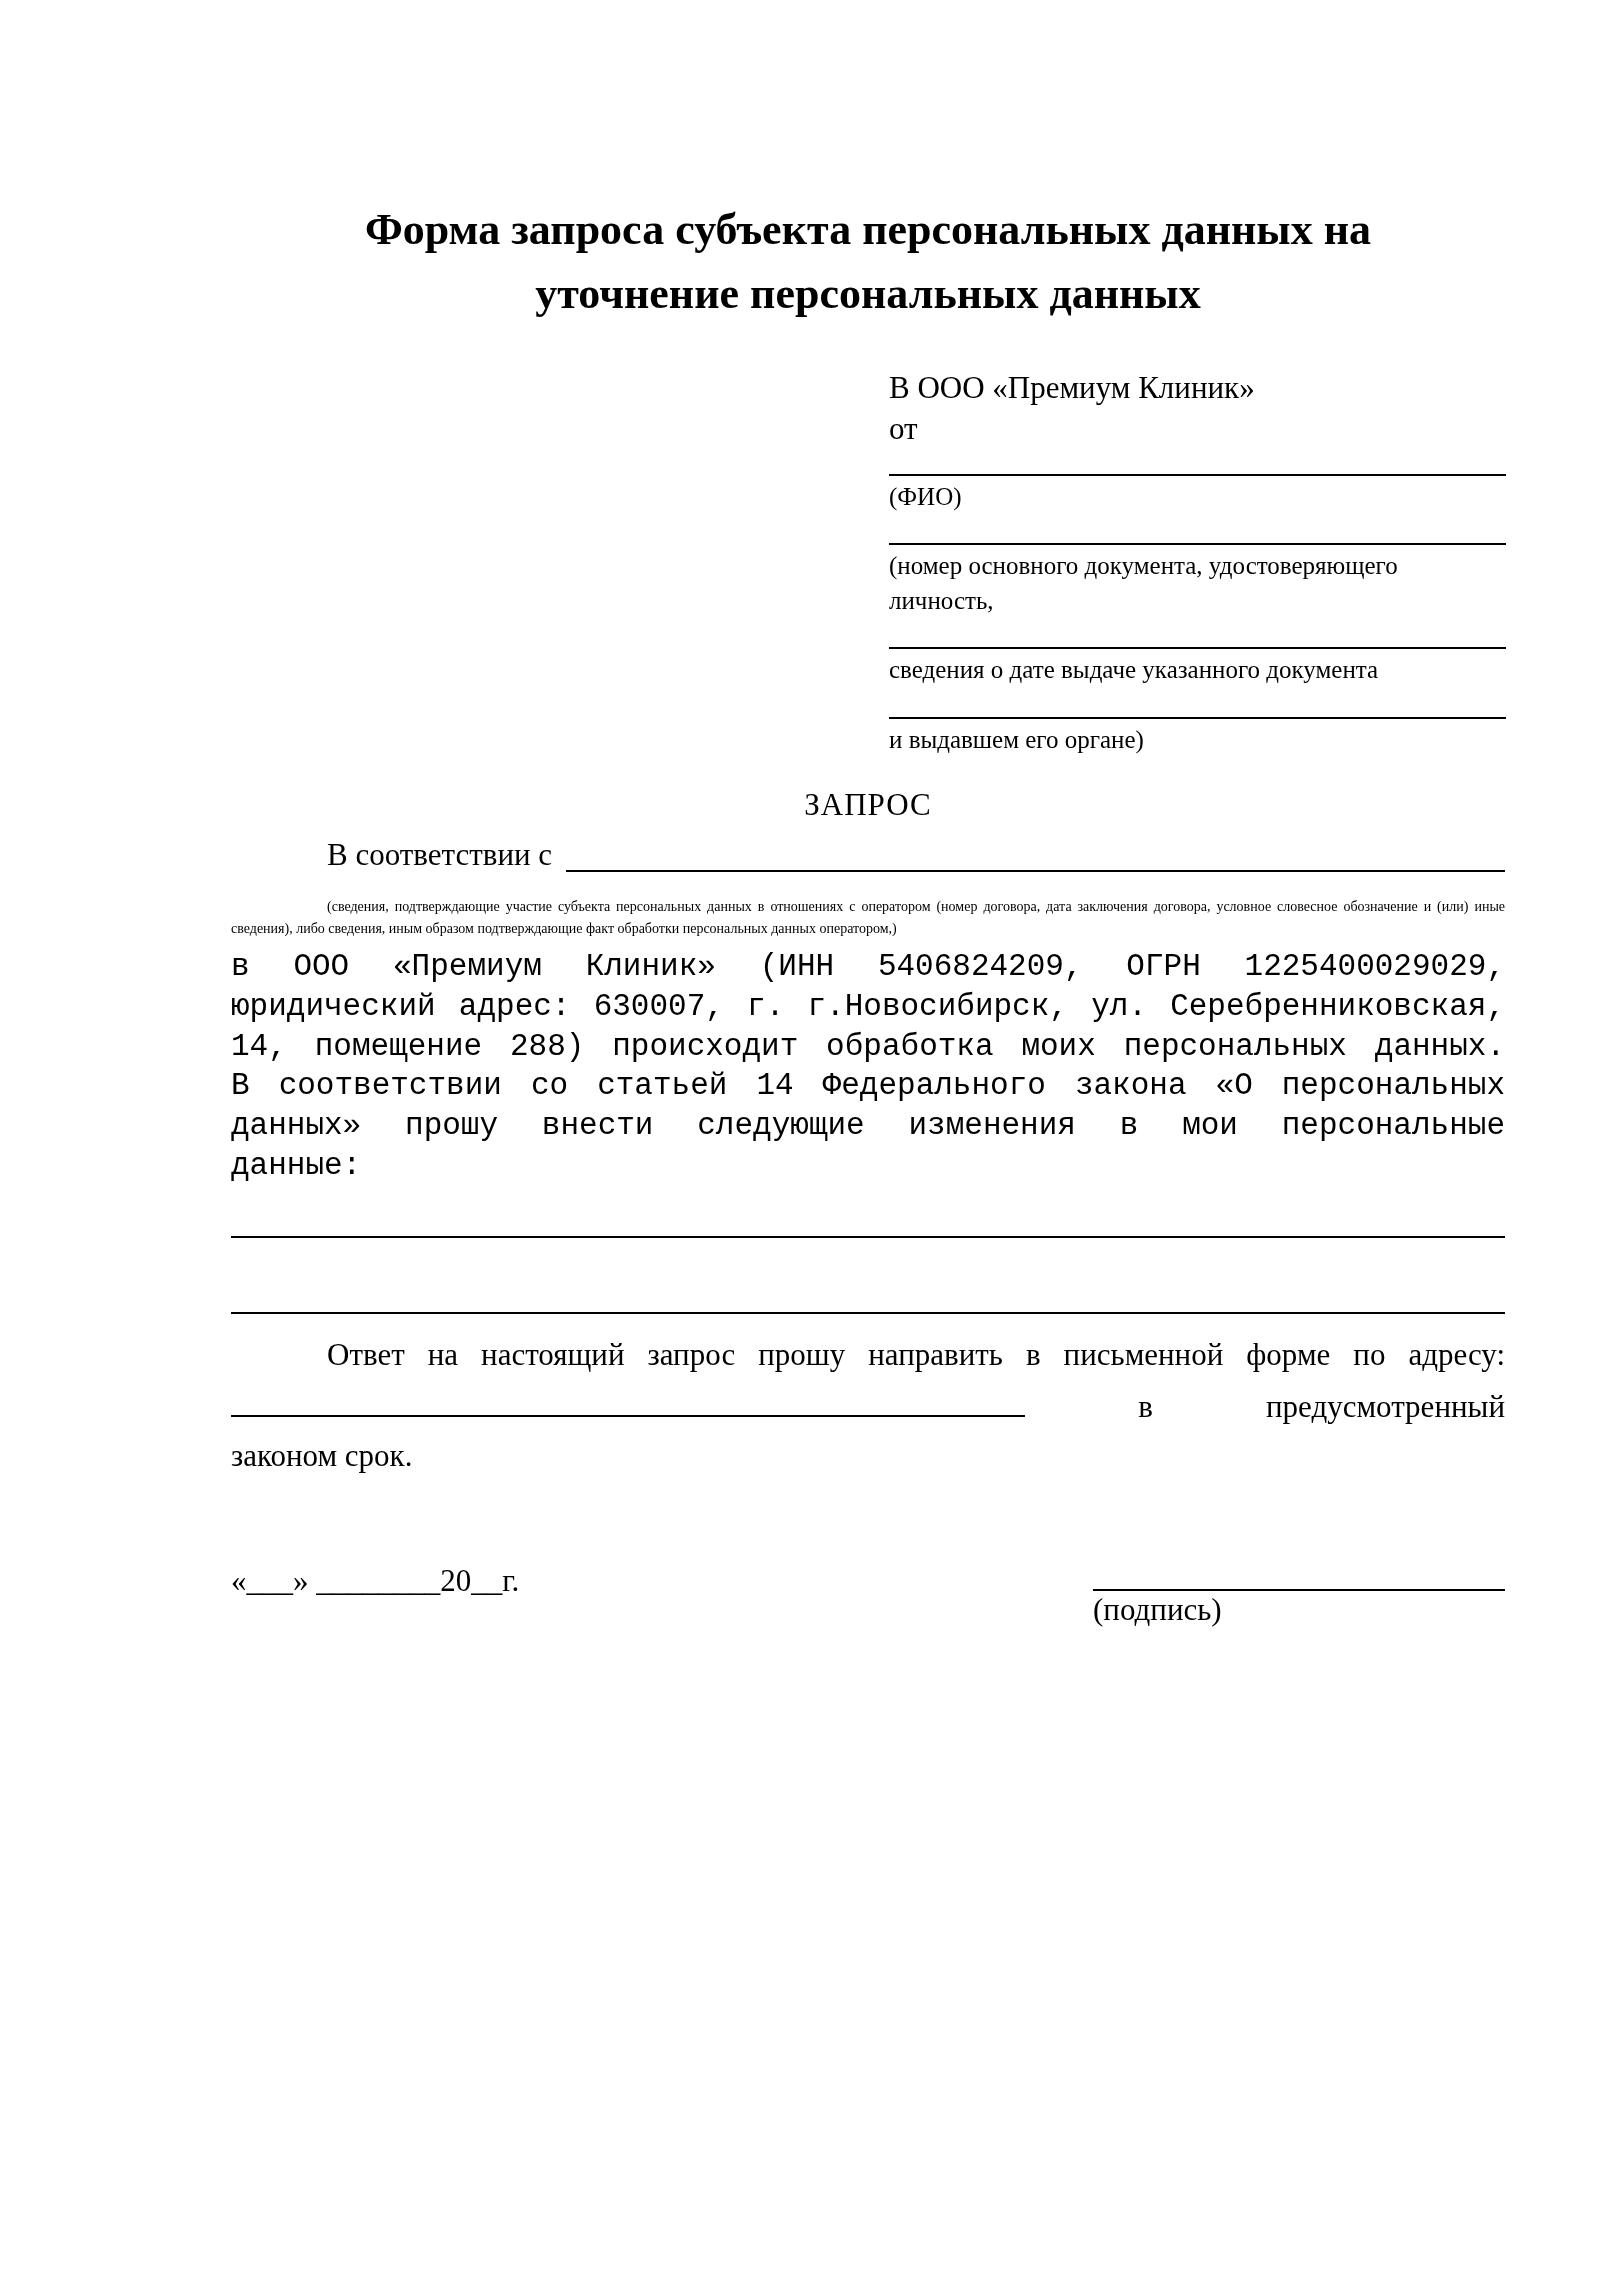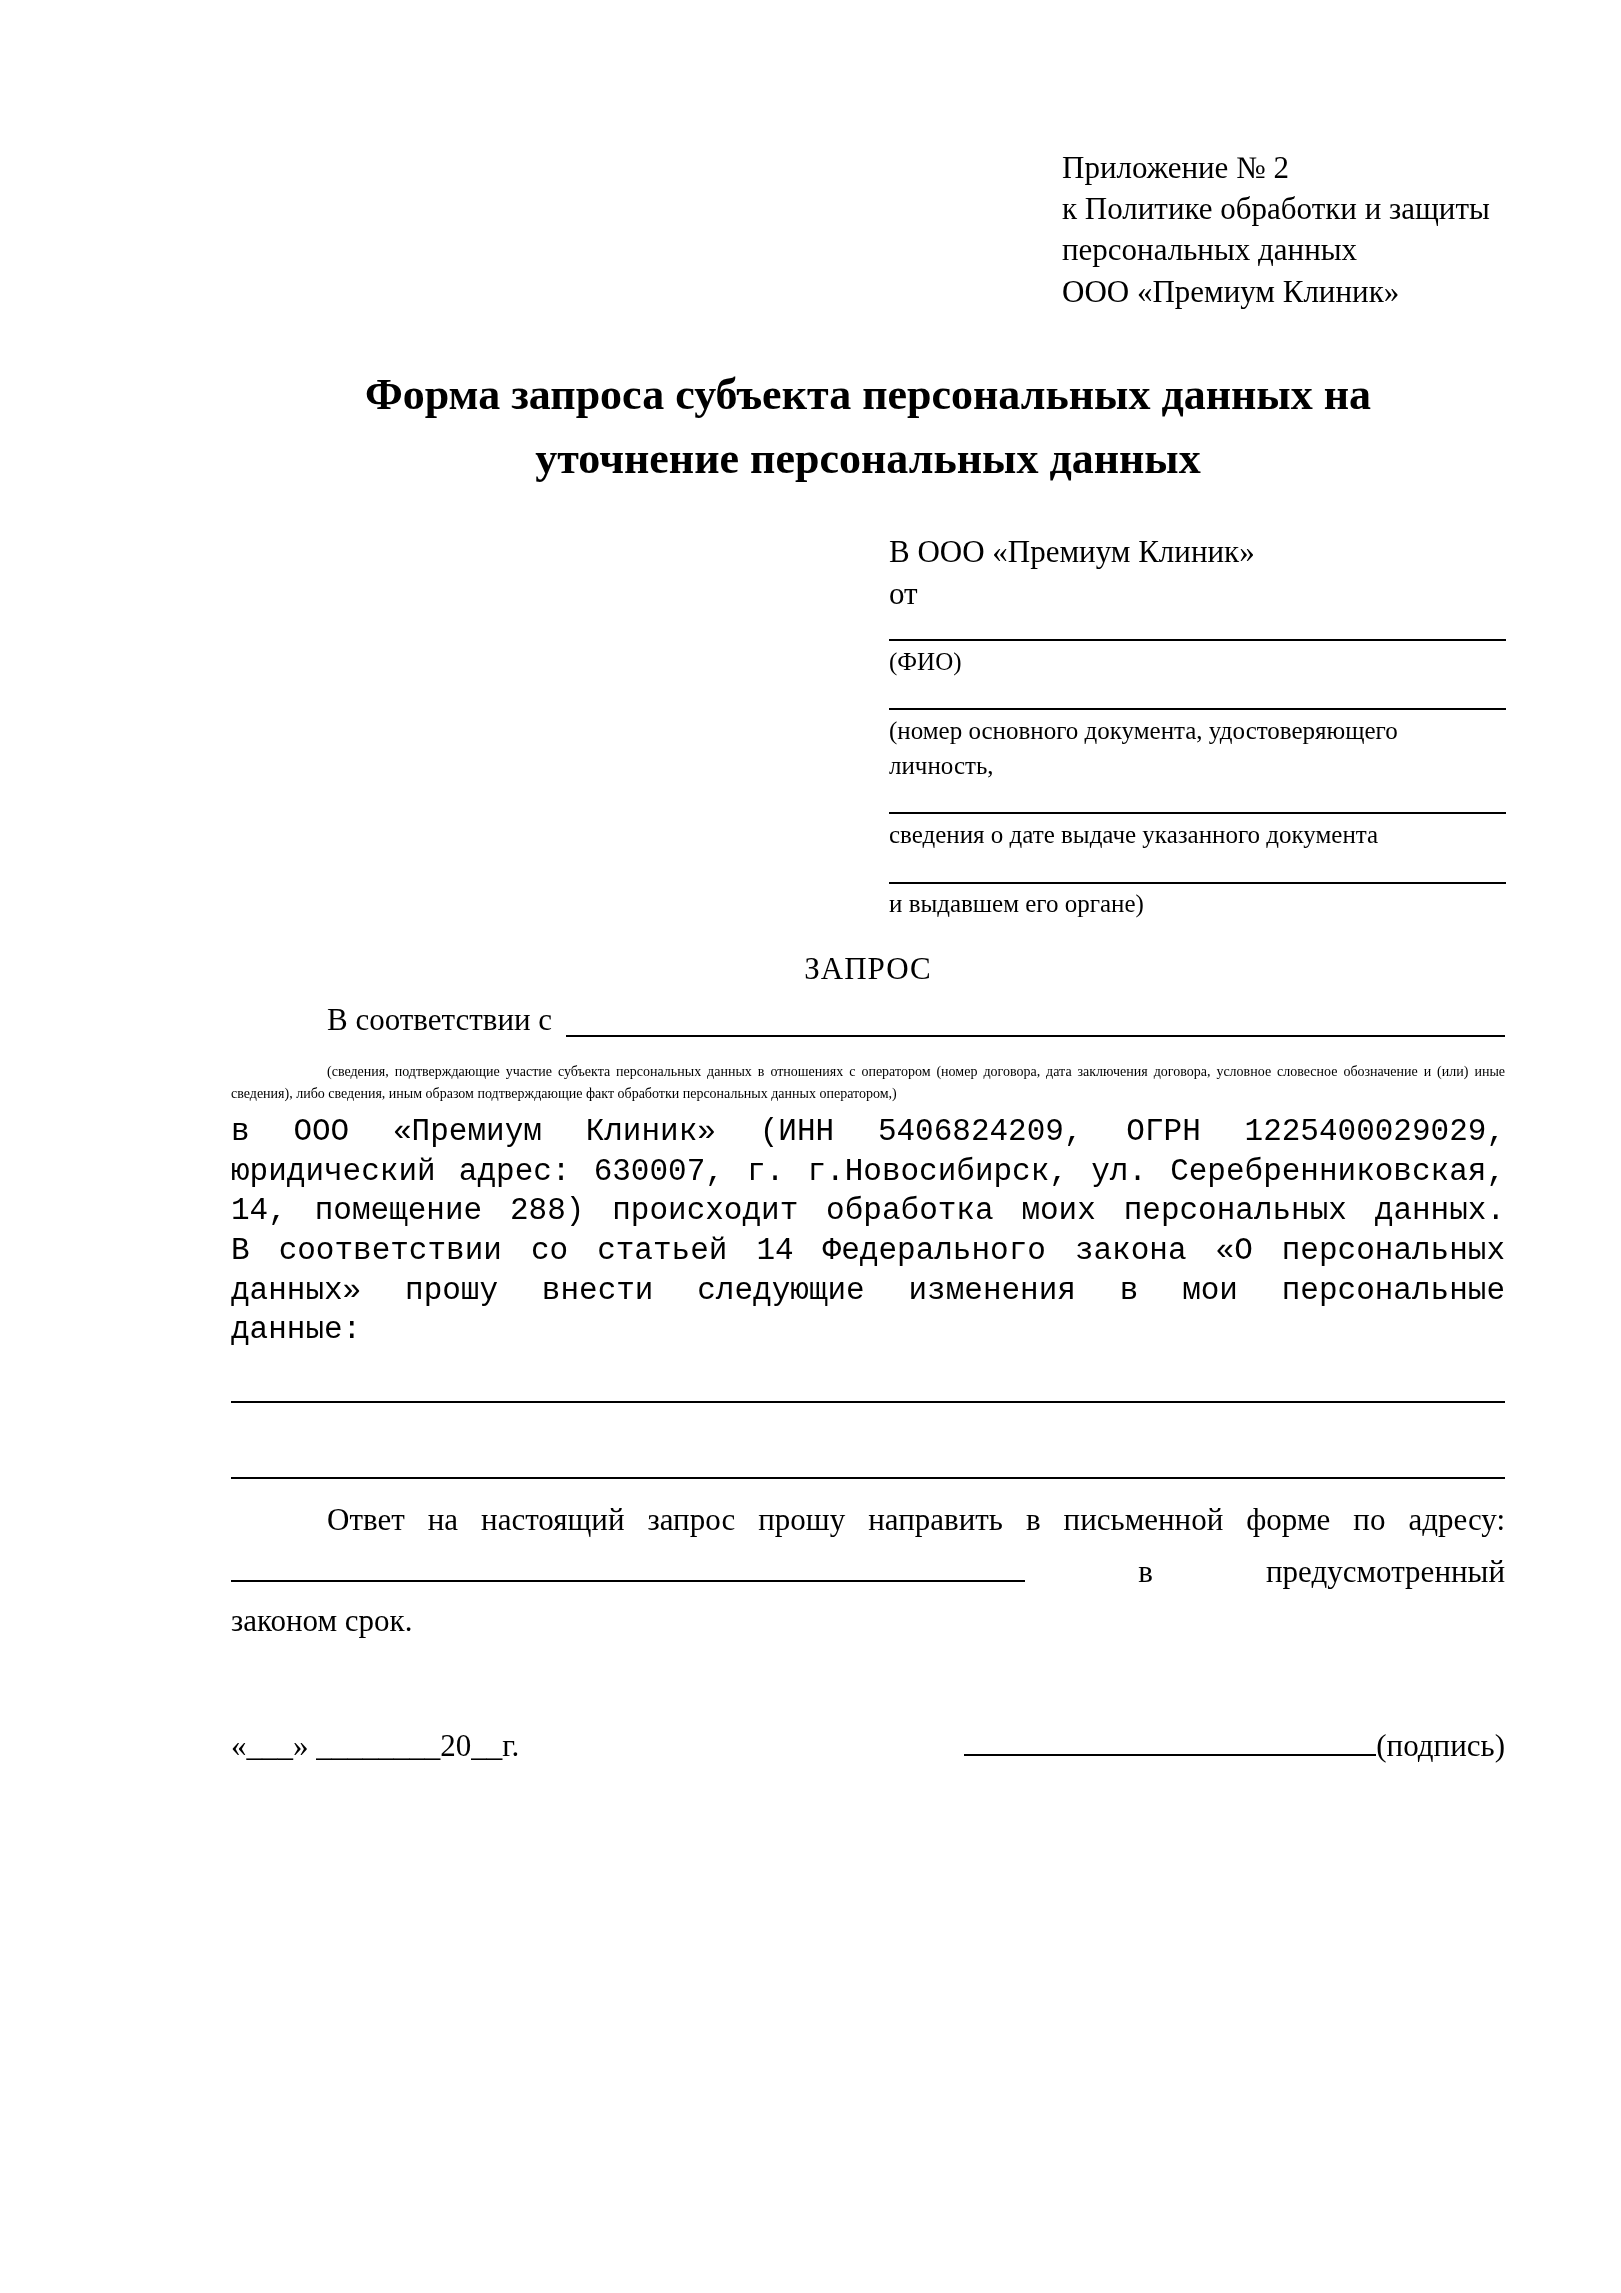--- a/index.html
+++ b/index.html
@@ -120,38 +120,32 @@
   .reply-third { margin-top: 9.8px; }
 
   
   .footer-row {
     margin-top: 82px;
     display: flex;
     align-items: baseline;
     justify-content: space-between;
     gap: 8px;
   }
-  .sig-group { display: flex; align-items: baseline; }
+  .sig-group { display: flex; align-items: baseline; flex-direction: column; }
   .sig-rule {
     width: 412px;
     border-bottom: 2.9px solid #000;
     height: 33px;
   }
 </style>
 </head>
 <body>
 
 <div class="page">
 
-  <div class="header-block">
-    <div>Приложение № 2</div>
-    <div>к Политике обработки и защиты</div>
-    <div>персональных данных</div>
-    <div>ООО «Премиум Клиник»</div>
-  </div>
 
   <div class="doc-title">Форма запроса субъекта персональных данных на уточнение персональных данных</div>
 
   <div class="addressee">
     <div>В ООО «Премиум Клиник»</div>
     <div>от</div>
 
     <div class="field">
       <div class="rule"></div>
       <div class="caption">(ФИО)</div>

